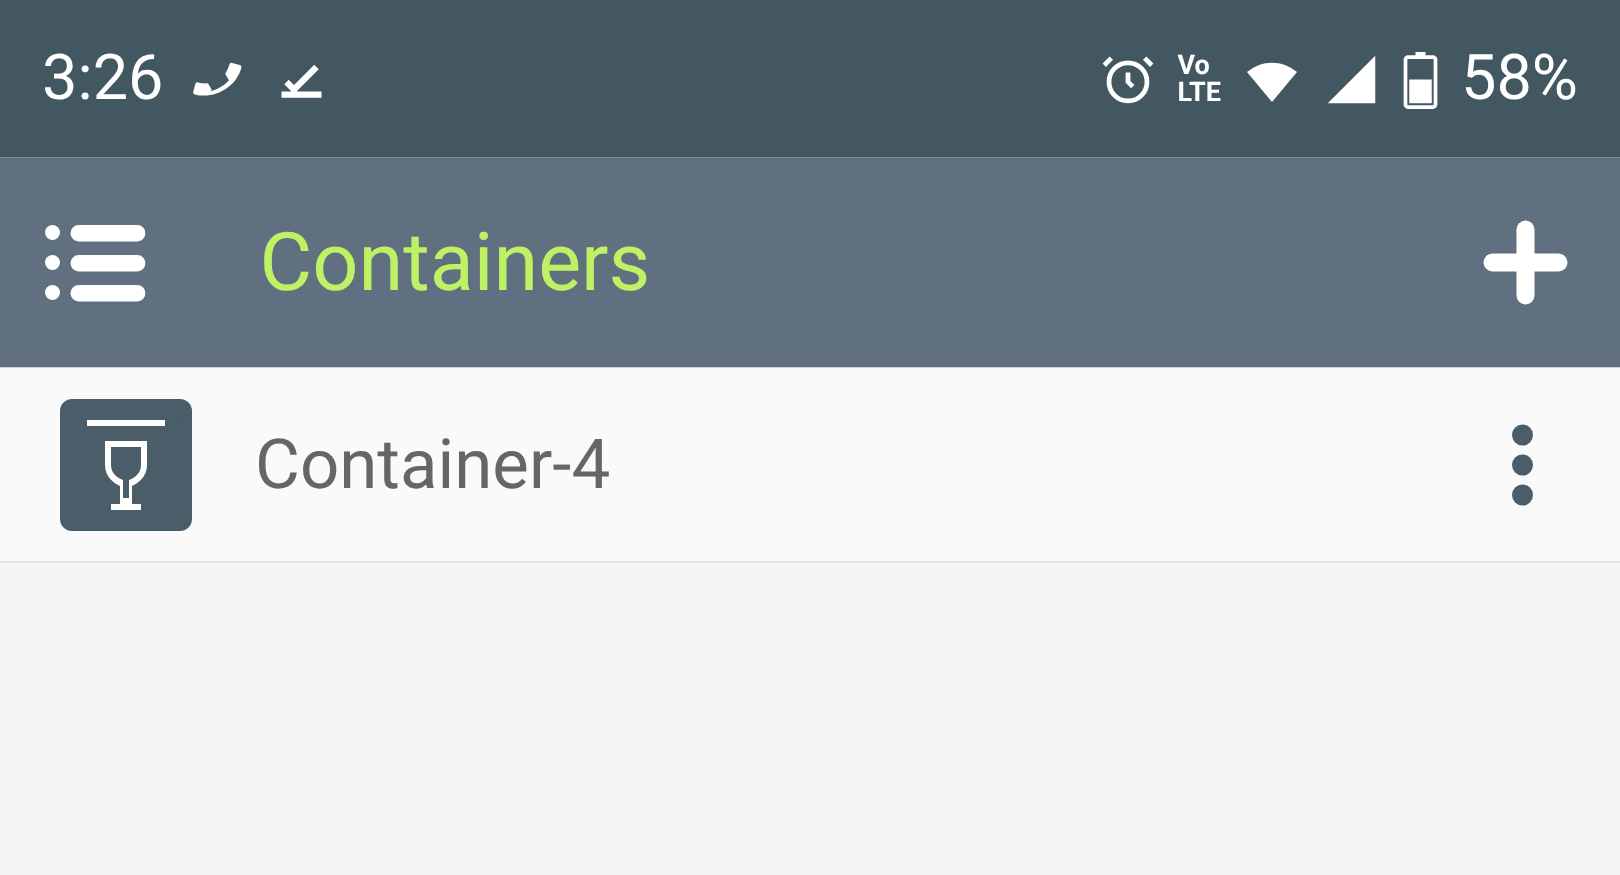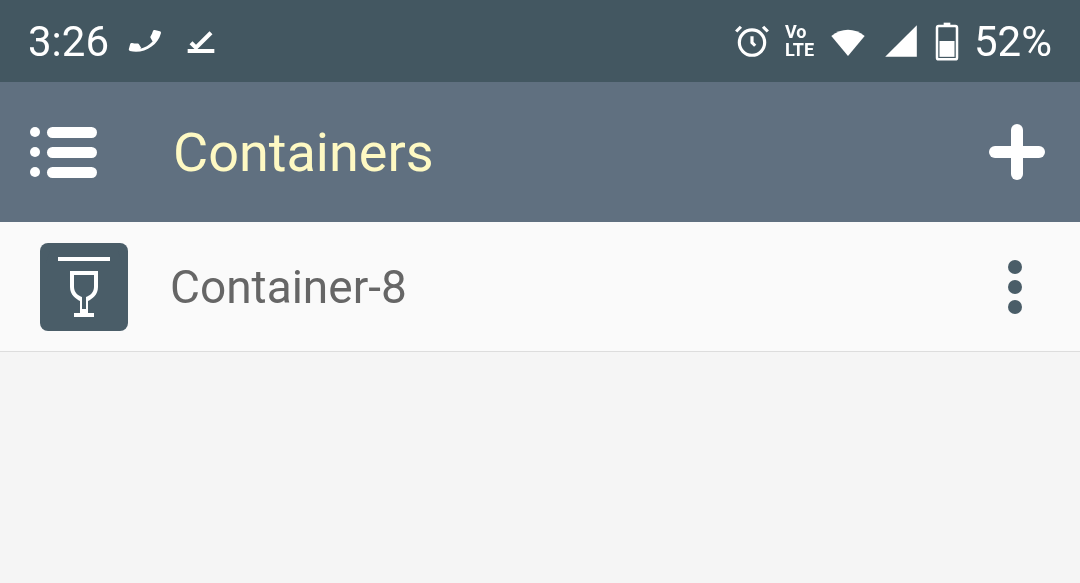--- a/index.html
+++ b/index.html
@@ -8,21 +8,21 @@
       box-sizing: border-box;
     }
     body {
       width: 1080px;
       height: 583px;
       font-family: -apple-system, BlinkMacSystemFont, 'Segoe UI', Roboto, sans-serif;
       background: #f5f5f5;
       overflow: hidden;
     }
     .status-bar {
-      height: 82px;
+      height: 105px;
       background: #435761;
       display: flex;
       align-items: center;
       justify-content: space-between;
       padding: 0 28px;
       color: white;
     }
     .status-left {
       display: flex;
       align-items: center;
@@ -45,21 +45,21 @@
     .battery-text {
       font-size: 42px;
       font-weight: 400;
     }
     .app-bar {
       height: 140px;
       background: #607080;
       display: flex;
       align-items: center;
       padding: 0 28px;
-      color: #fef9c3;
+      color: #bef264;
     }
     .menu-button {
       width: 70px;
       height: 70px;
       display: flex;
       align-items: center;
       justify-content: center;
       cursor: pointer;
     }
     .app-title {
@@ -156,21 +156,21 @@
         <path d="M2 22h20V2L2 22z"></path>
       </svg>
     </span>
     <span class="status-icon">
       <svg width="26" height="40" viewBox="0 0 14 24" fill="none">
         <rect x="1" y="3" width="12" height="20" rx="1" stroke="white" stroke-width="1.5"></rect>
         <rect x="5" y="1" width="4" height="2" fill="white"></rect>
         <rect x="2.5" y="12" width="9" height="9.5" fill="white"></rect>
       </svg>
     </span>
-    <span class="battery-text">52%</span>
+    <span class="battery-text">58%</span>
   </div>
 </div>
 
 <div class="app-bar">
   <div class="menu-button">
     <svg width="68" height="56" viewBox="0 0 68 56">
       <circle cx="6" cy="8" r="5" fill="white"></circle>
       <rect x="18" y="3" width="50" height="11" rx="5.5" fill="white"></rect>
       <circle cx="6" cy="28" r="5" fill="white"></circle>
       <rect x="18" y="23" width="50" height="11" rx="5.5" fill="white"></rect>
@@ -190,21 +190,21 @@
 <div class="content">
   <div class="list-item">
     <div class="item-icon">
       <svg width="88" height="88" viewBox="0 0 88 88">
         <path d="M10 8 L78 8 L82 20 L82 80 L6 80 L6 20 Z" fill="#4a5d68"></path>
         <rect x="18" y="14" width="52" height="4" fill="white"></rect>
         <path d="M30 28 L58 28 L58 44 C58 52 52 56 48 58 L48 70 L54 70 L54 74 L34 74 L34 70 L40 70 L40 58 C36 56 30 52 30 44 Z" fill="white"></path>
         <path d="M34 32 L54 32 L54 44 C54 50 49 53 46 54 L46 66 L42 66 L42 54 C39 53 34 50 34 44 Z" fill="#4a5d68"></path>
       </svg>
     </div>
-    <div class="item-label">Container-8</div>
+    <div class="item-label">Container-4</div>
     <div class="more-button">
       <svg width="16" height="56" viewBox="0 0 16 56">
         <circle cx="8" cy="8" r="7" fill="#4a5d68"></circle>
         <circle cx="8" cy="28" r="7" fill="#4a5d68"></circle>
         <circle cx="8" cy="48" r="7" fill="#4a5d68"></circle>
       </svg>
     </div>
   </div>
 </div>
 

